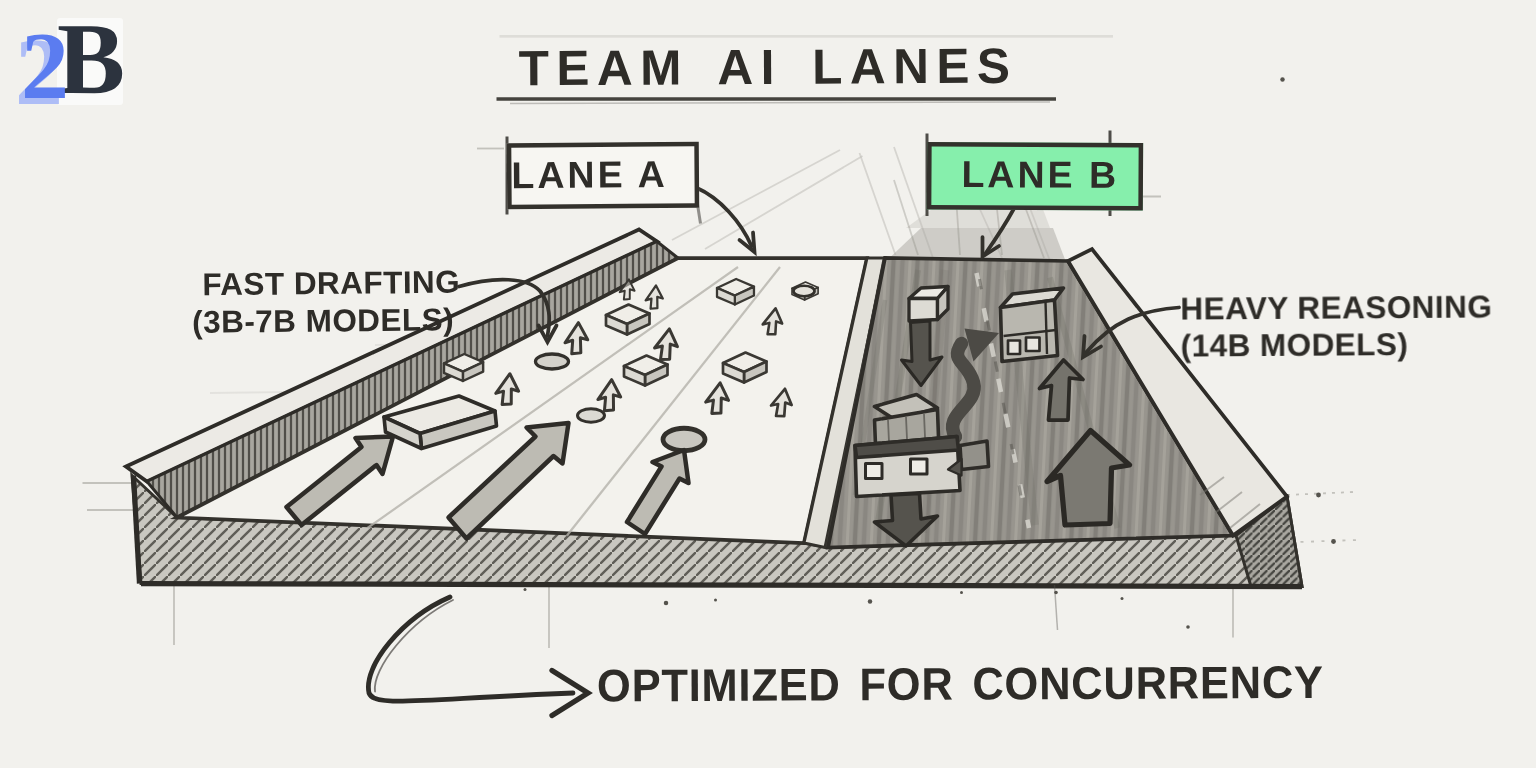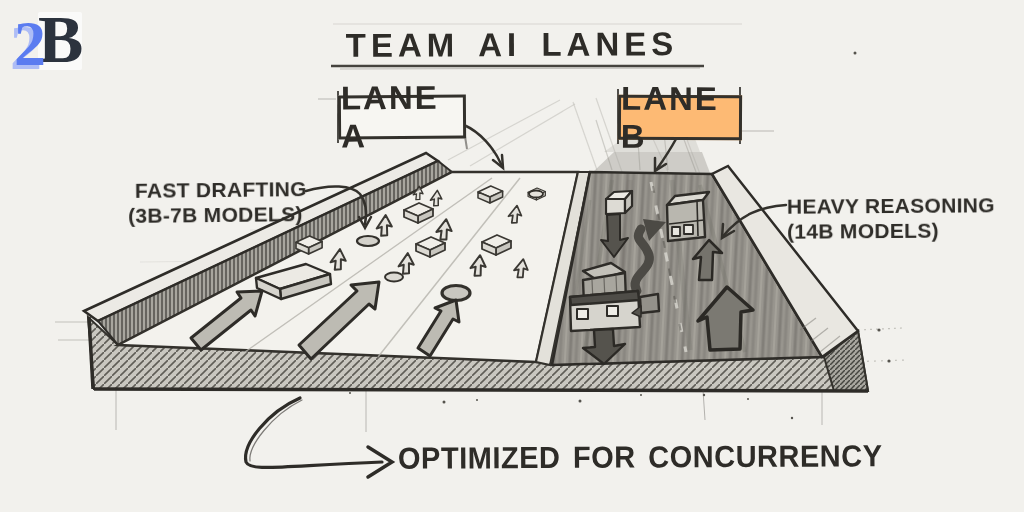--- a/index.html
+++ b/index.html
@@ -15,23 +15,23 @@
   .logo .b{position:absolute;left:26px;top:-3px;font-family:"Liberation Serif",serif;
            font-weight:700;font-size:68px;line-height:1;color:#2c333e;z-index:1;}
   .logo .two{position:absolute;left:2px;top:4px;font-family:"Liberation Serif",serif;
            font-weight:700;font-size:64px;line-height:1;color:#5b7cf0;z-index:2;
            text-shadow:-4px 4px 0 #aebdf6;}
 
   .title{left:50%;top:26px;transform:translateX(-50%) rotate(-0.3deg);
          font-size:33px;font-weight:700;letter-spacing:5px;word-spacing:6px;}
 
   .lane-box{position:absolute;z-index:3;display:flex;align-items:center;justify-content:flex-start;
-            border:3px solid #33312c;font-size:33px;font-weight:700;letter-spacing:2px;}
+            border:3px solid #33312c;font-size:25px;font-weight:700;letter-spacing:2px;}
   .lane-box.a{left:338px;top:95px;width:122px;height:38px;background:#f7f6f2;transform:rotate(-0.4deg);}
-  .lane-box.b{left:618px;top:95px;width:118px;height:39px;background:#fdba74;transform:rotate(0.3deg);}
+  .lane-box.b{left:618px;top:95px;width:118px;height:39px;background:#86efac;transform:rotate(0.3deg);padding-left:20px;}
 
   .ann{position:absolute;z-index:3;font-size:21px;font-weight:700;line-height:25px;
        letter-spacing:0.3px;}
   .ann.left{left:128px;top:177px;transform:rotate(-0.6deg);}
   .ann.left .l1{padding-left:7px;}
   .ann.right{left:787px;top:193px;transform:rotate(-0.4deg);}
 
   .caption{left:398px;top:441px;font-size:29px;font-weight:700;letter-spacing:0.5px;
            word-spacing:4px;transform:rotate(-0.3deg) scaleY(1.05);}
 </style>

